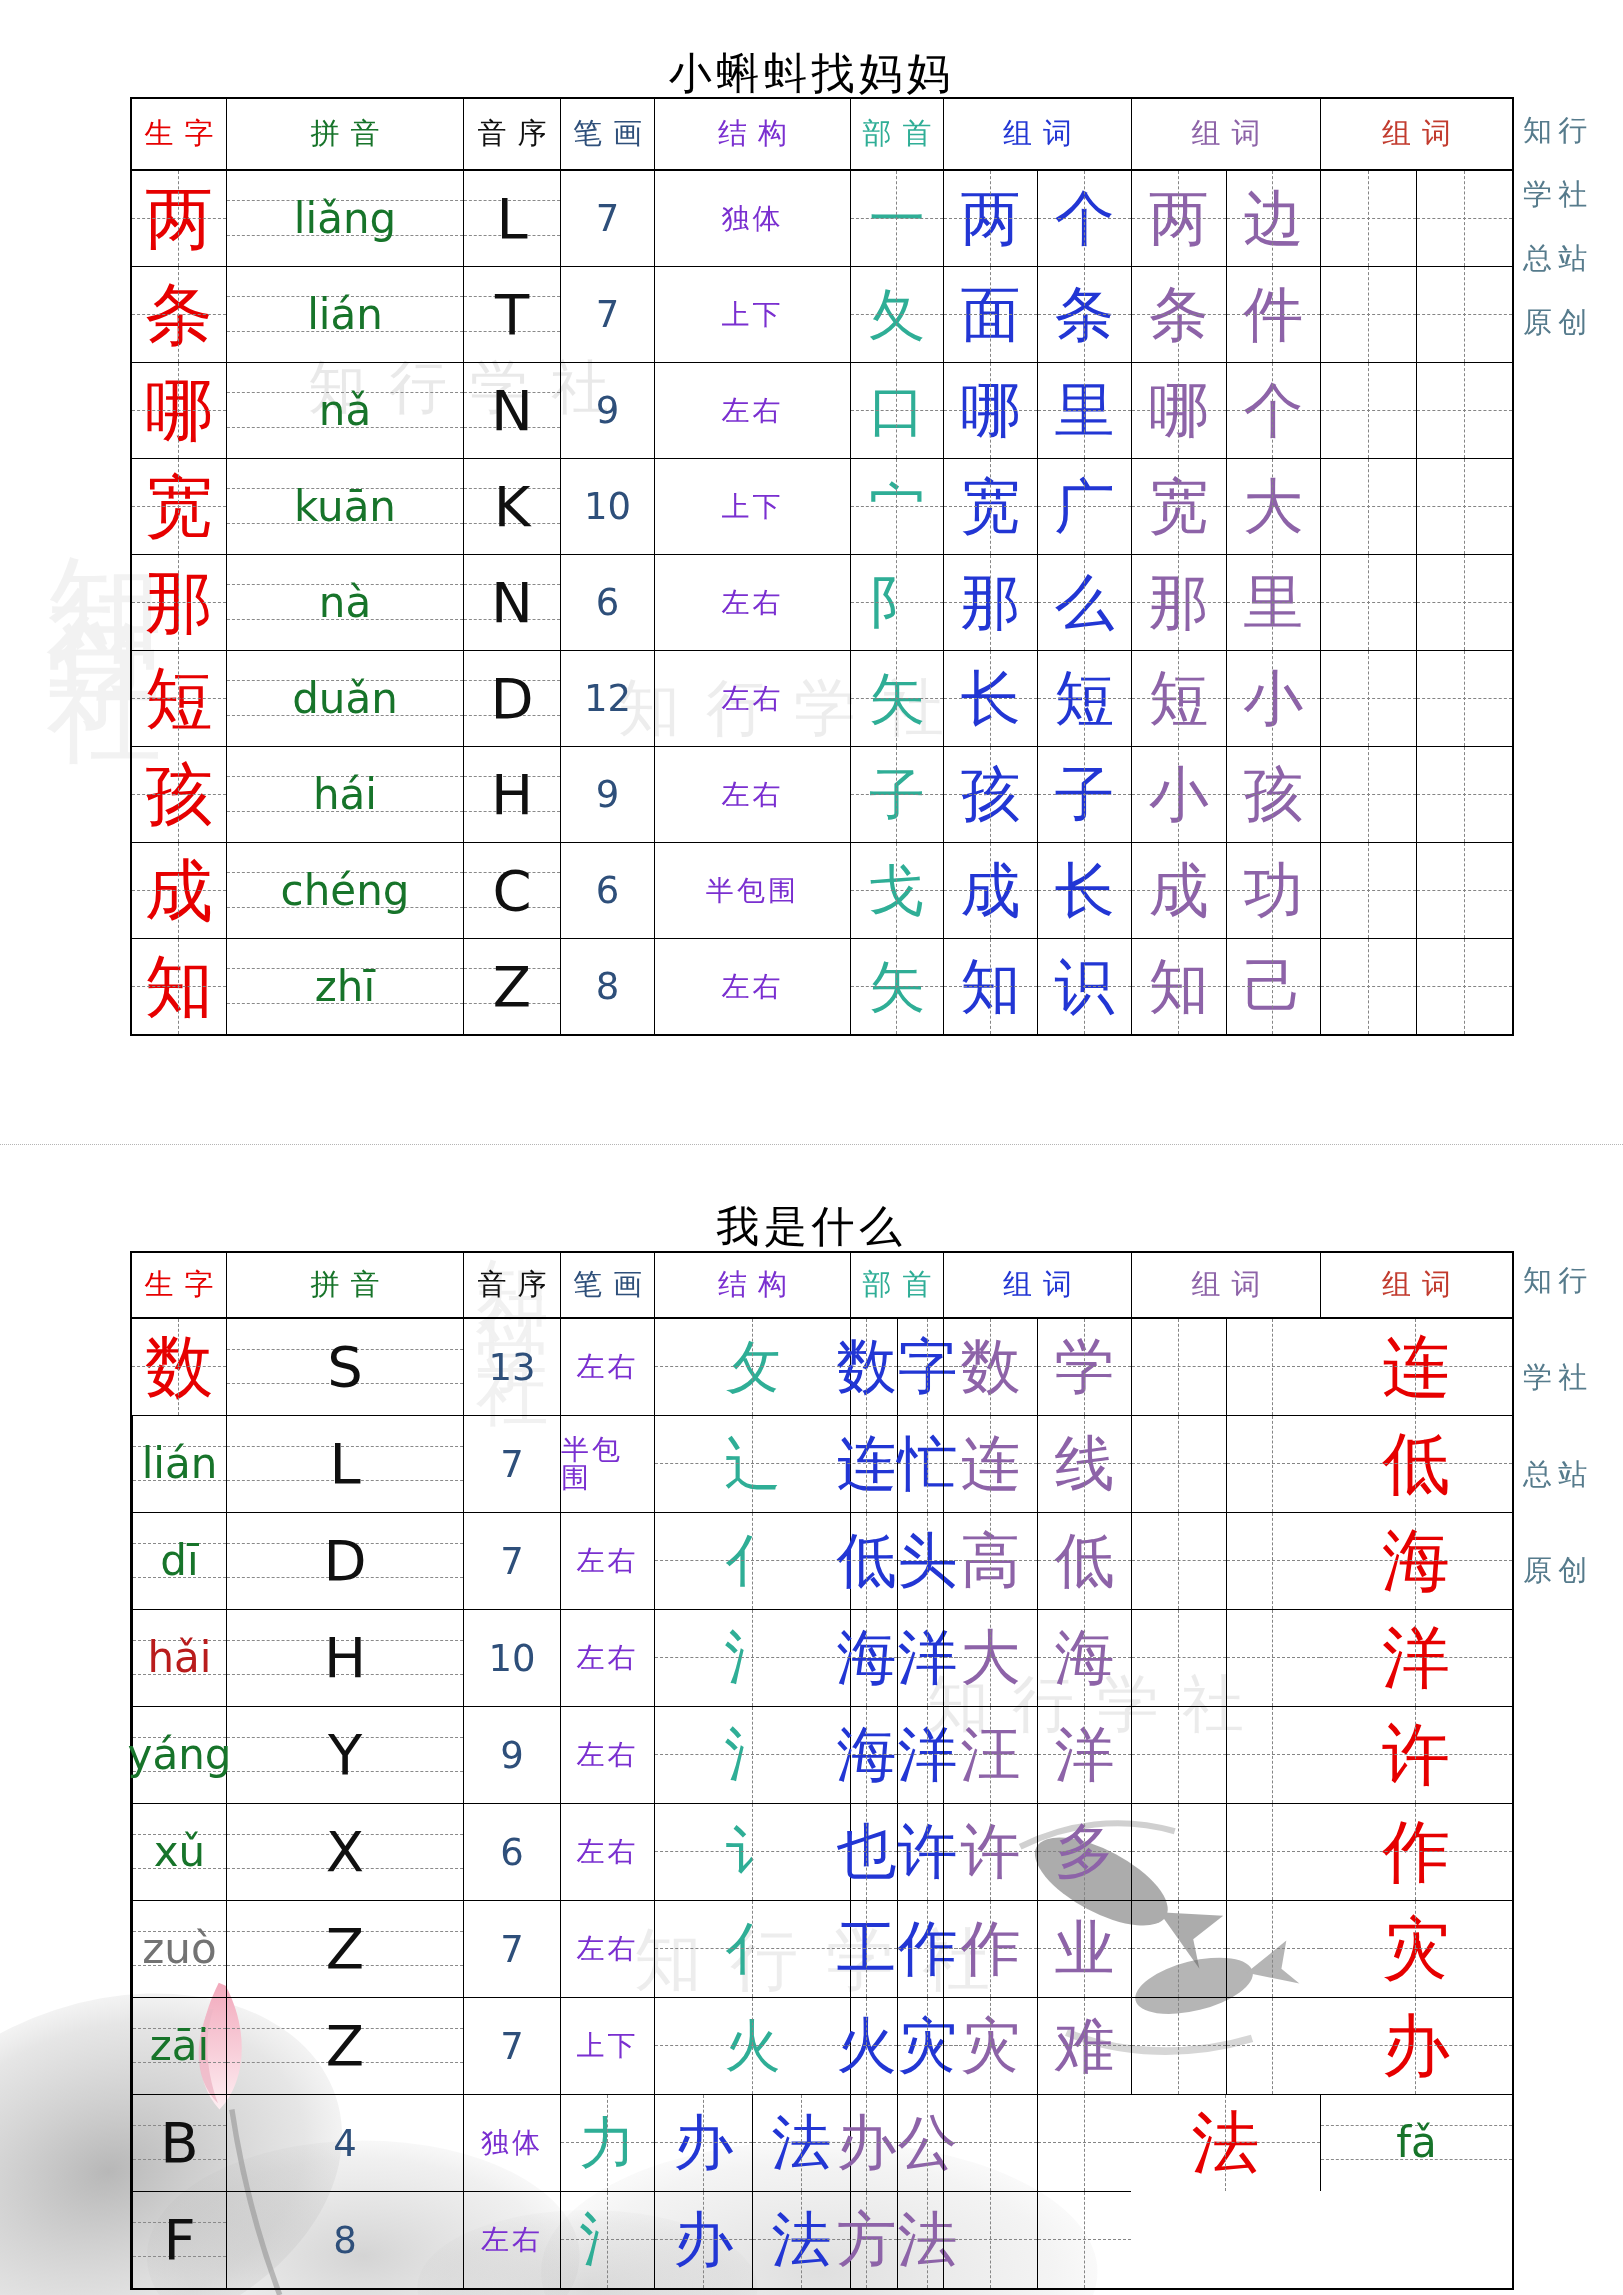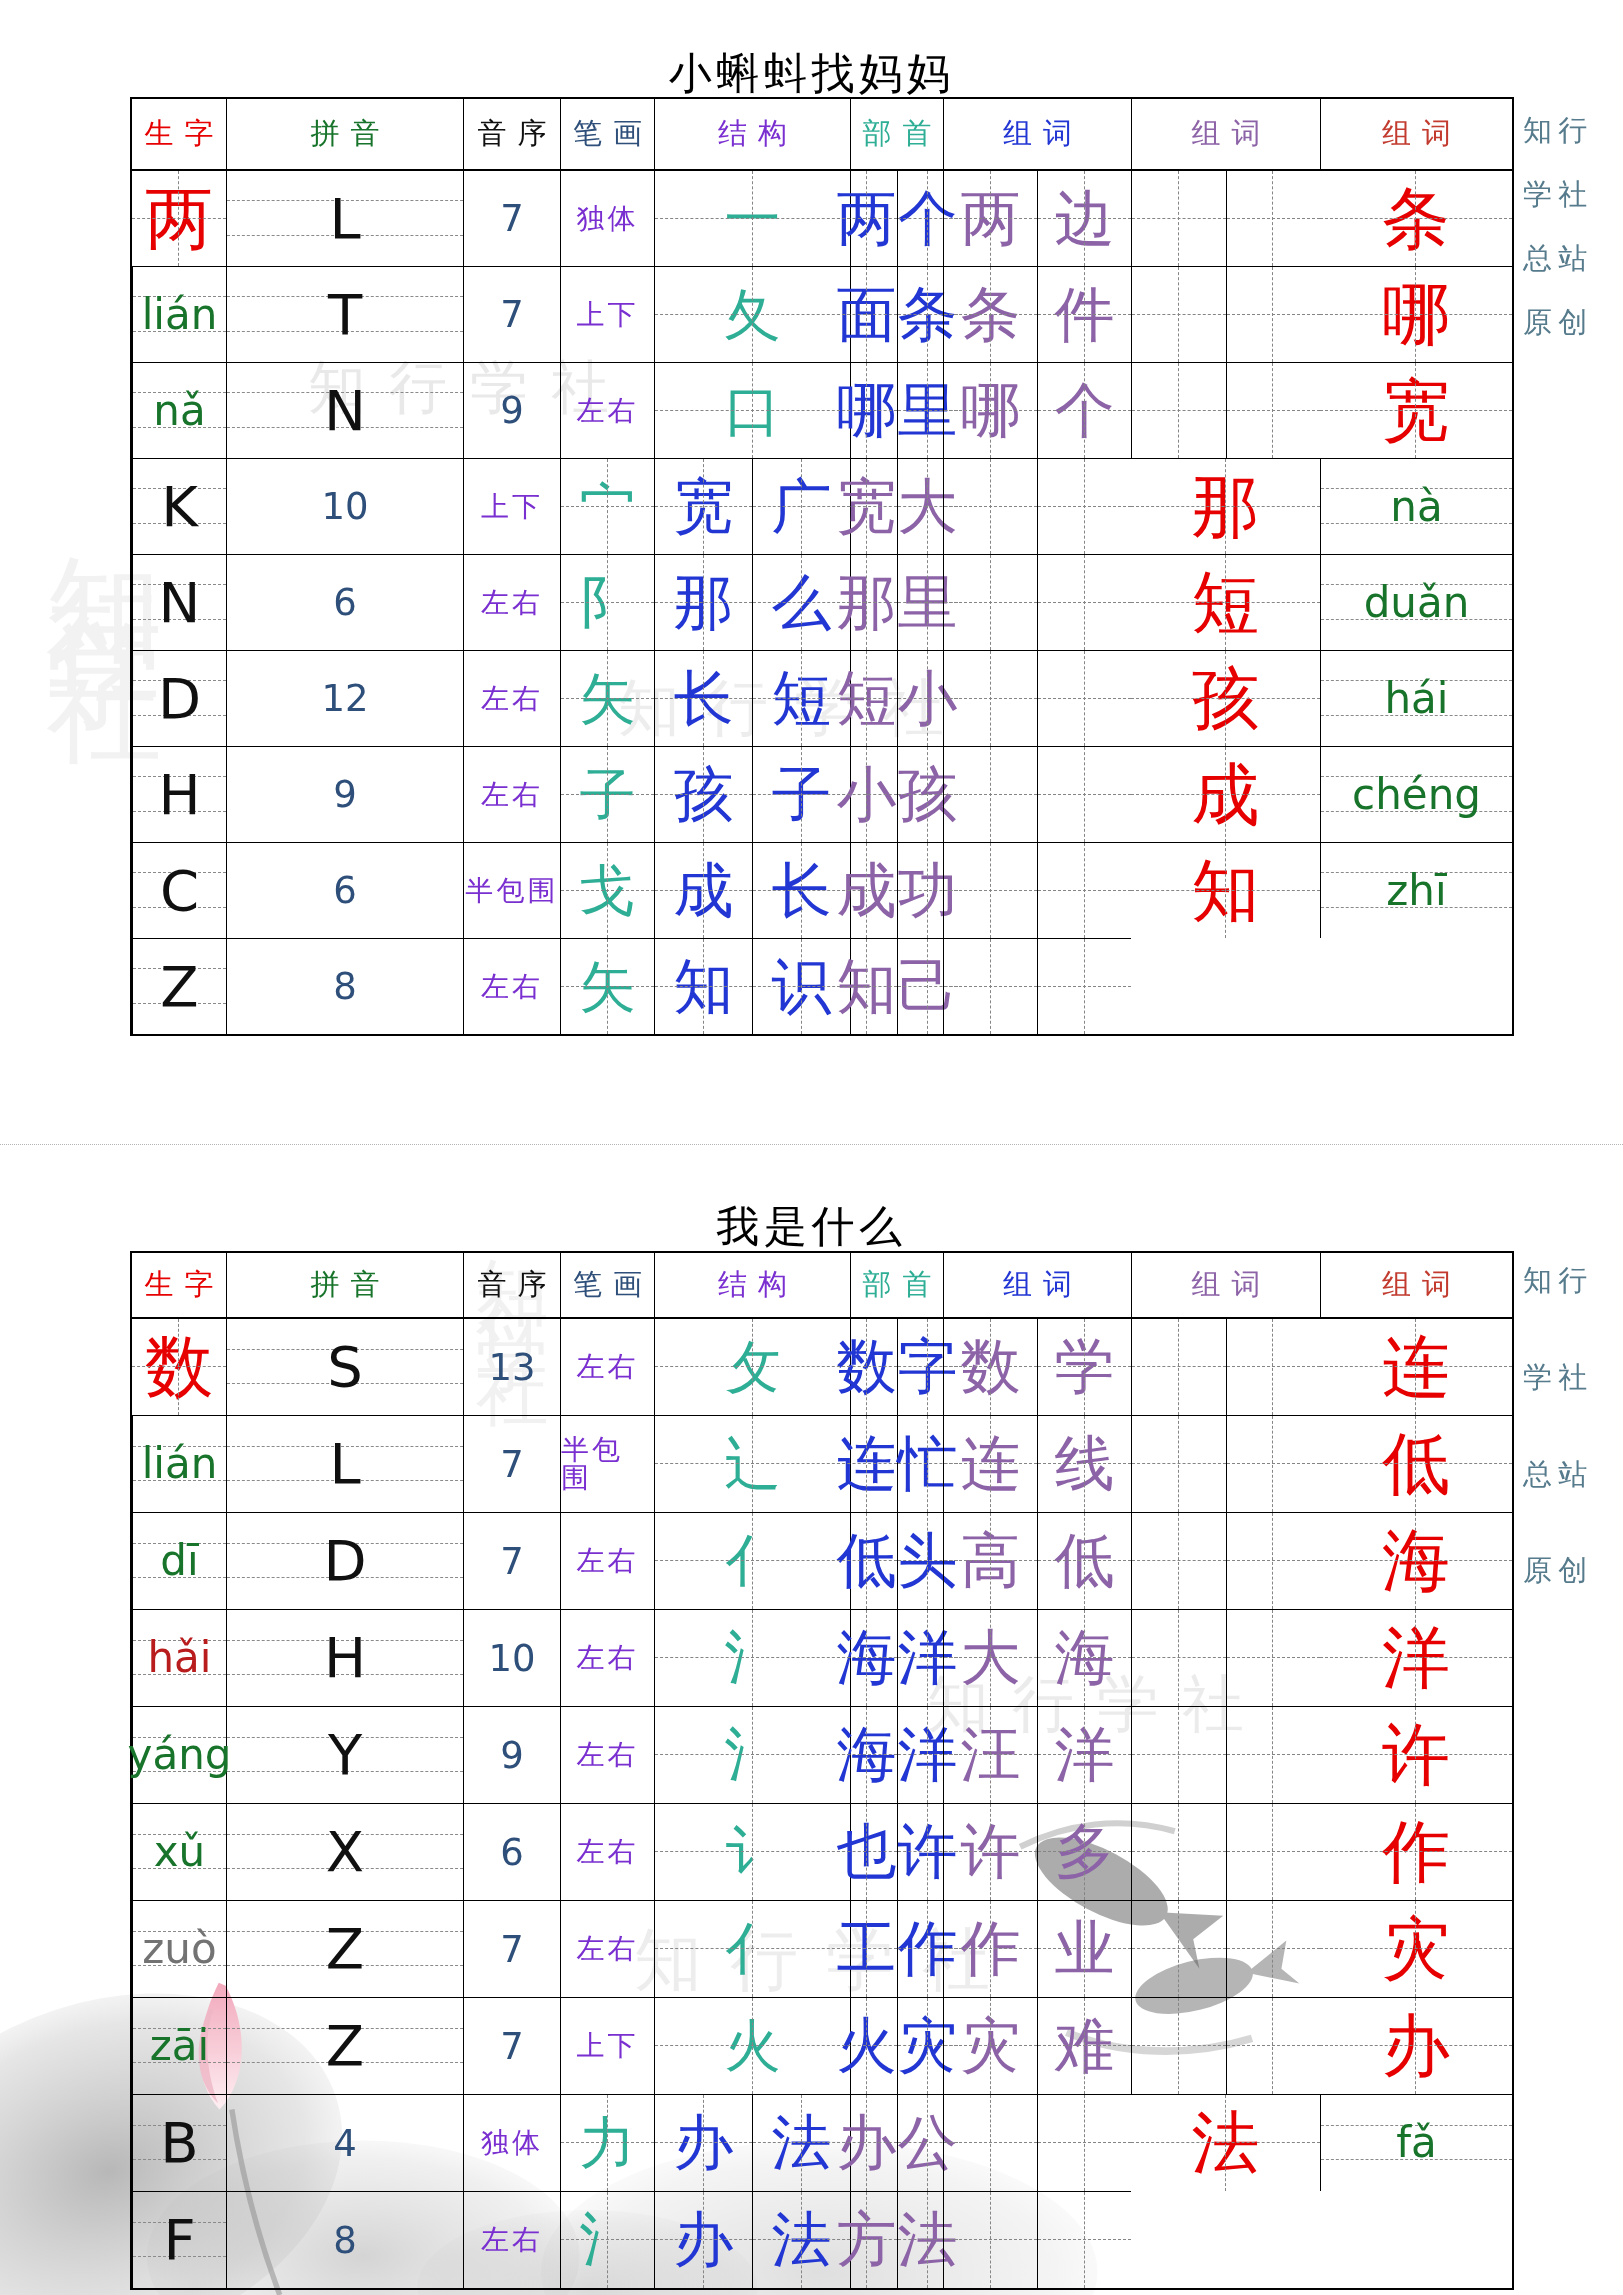--- a/index.html
+++ b/index.html
@@ -134,20 +134,25 @@
       <div class="cell c0 radcell">
         <div class="cgrid">
           <div class="hd"></div>
           <div class="vd"></div>
           <span class="zi" style="color: rgb(230, 0, 0);">两</span>
         </div>
       </div>
       <div class="cell">
         <div class="pyl pyl1"></div>
         <div class="pyl pyl2"></div>
+        <span class="py" style="color: rgb(23, 116, 42);">liǎng</span>
+      </div>
+      <div class="cell">
+        <div class="pyl pyl1"></div>
+        <div class="pyl pyl2"></div>
         <span class="ini" style="color: rgb(16, 16, 16);">L</span>
       </div>
       <div class="cell">
         <span class="stk" style="color: rgb(46, 79, 122);">7</span>
       </div>
       <div class="cell">
         <span class="stru" style="color: rgb(122, 47, 208);">独体</span>
       </div>
       <div class="cell radcell">
         <div class="cgrid">
@@ -323,20 +328,25 @@
           <div class="vd"></div>
           <span class="wz" style="color: rgb(194, 59, 46);"></span>
         </div>
       </div>
       <div class="cell c0 radcell">
         <div class="cgrid">
           <div class="hd"></div>
           <div class="vd"></div>
           <span class="zi" style="color: rgb(230, 0, 0);">宽</span>
         </div>
+      </div>
+      <div class="cell">
+        <div class="pyl pyl1"></div>
+        <div class="pyl pyl2"></div>
+        <span class="py" style="color: rgb(23, 116, 42);">kuān</span>
       </div>
       <div class="cell">
         <div class="pyl pyl1"></div>
         <div class="pyl pyl2"></div>
         <span class="ini" style="color: rgb(16, 16, 16);">K</span>
       </div>
       <div class="cell">
         <span class="stk" style="color: rgb(46, 79, 122);">10</span>
       </div>
       <div class="cell">

